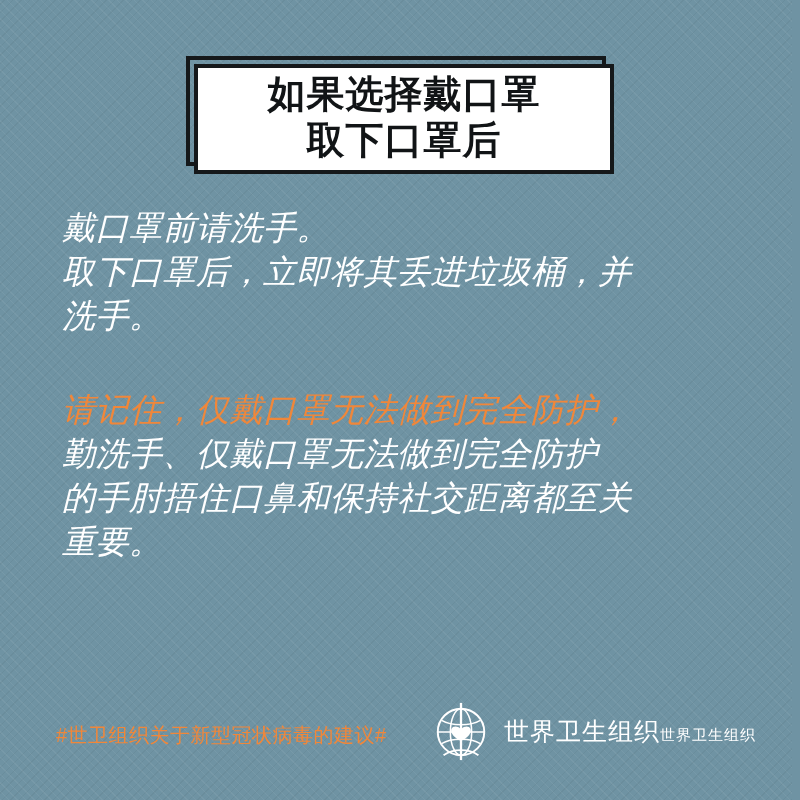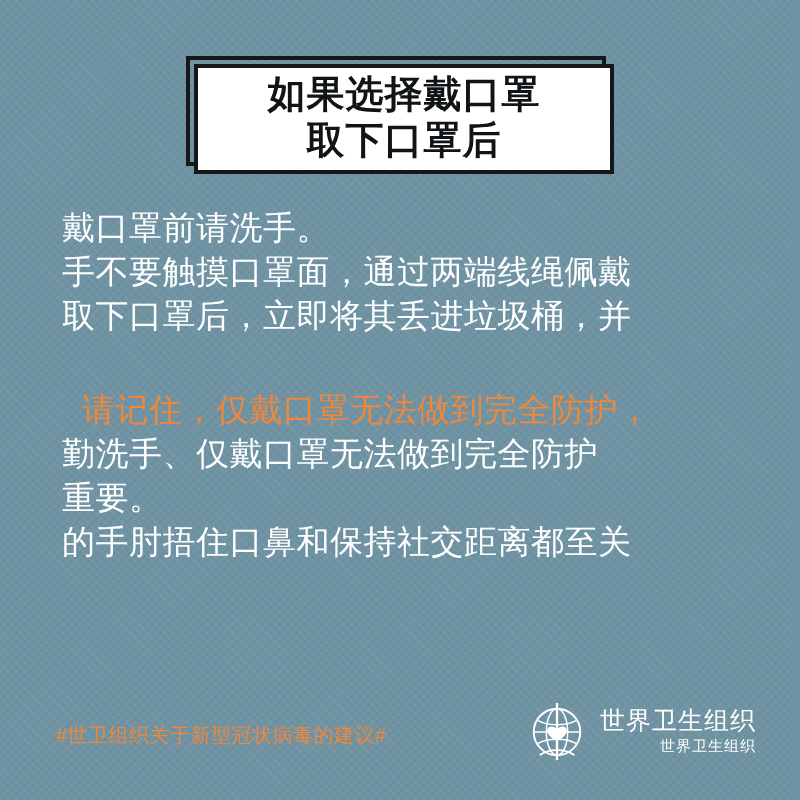--- a/index.html
+++ b/index.html
@@ -65,34 +65,34 @@
     letter-spacing: 1px;
     white-space: nowrap;
   }
 
   
   .body-text {
     position: absolute;
     left: 62px;
     top: 206px;
     width: 690px;
+    font-style: italic;
   }
   .para-line {
     color: #ffffff;
     font-size: 33px;
     line-height: 44px;
     letter-spacing: 0.5px;
     white-space: nowrap;
   }
   .block-gap {
     height: 50px;
   }
   .para-line.accent {
     color: #f0873a;
-    margin-left: 20px;
   }
 
   
   .hashtag {
     position: absolute;
     left: 56px;
     top: 722px;
     color: #f0873a;
     font-size: 20px;
     letter-spacing: 0.5px;
@@ -106,21 +106,21 @@
     align-items: center;
     gap: 12px;
   }
   .who-emblem {
     width: 62px;
     height: 62px;
     flex: 0 0 62px;
   }
   .who-text {
     display: flex;
-    flex-direction: column;
+    flex-direction: row;
     align-items: flex-start;
     justify-content: center;
   }
   .who-name {
     color: #ffffff;
     font-size: 25px;
     line-height: 30px;
     letter-spacing: 1px;
     white-space: nowrap;
   }
@@ -141,29 +141,29 @@
   <div class="title-wrap">
     <div class="title-shadow"></div>
     <div class="title-box">
       <div class="title-line">如果选择戴口罩</div>
       <div class="title-line">取下口罩后</div>
     </div>
   </div>
 
   <div class="body-text">
     <div class="para-line">戴口罩前请洗手。</div>
-    <div class="para-line">手不要触摸口罩面，通过两端线绳佩戴</div>
     <div class="para-line">取下口罩后，立即将其丢进垃圾桶，并</div>
+    <div class="para-line">洗手。</div>
 
     <div class="block-gap"></div>
 
     <div class="para-line accent">请记住，仅戴口罩无法做到完全防护，</div>
     <div class="para-line">勤洗手、仅戴口罩无法做到完全防护</div>
+    <div class="para-line">的手肘捂住口鼻和保持社交距离都至关</div>
     <div class="para-line">重要。</div>
-    <div class="para-line">的手肘捂住口鼻和保持社交距离都至关</div>
   </div>
 
   <div class="hashtag">#世卫组织关于新型冠状病毒的建议#</div>
 
   <div class="who-logo-group">
     <span class="who-emblem">
       <svg viewBox="0 0 64 64" width="62" height="62" aria-hidden="true">
         <circle cx="32" cy="33" r="24" fill="none" stroke="#ffffff" stroke-width="2"></circle>
         <ellipse cx="32" cy="33" rx="11" ry="24" fill="none" stroke="#ffffff" stroke-width="1.6"></ellipse>
         <line x1="8" y1="33" x2="56" y2="33" stroke="#ffffff" stroke-width="1.6"></line>

